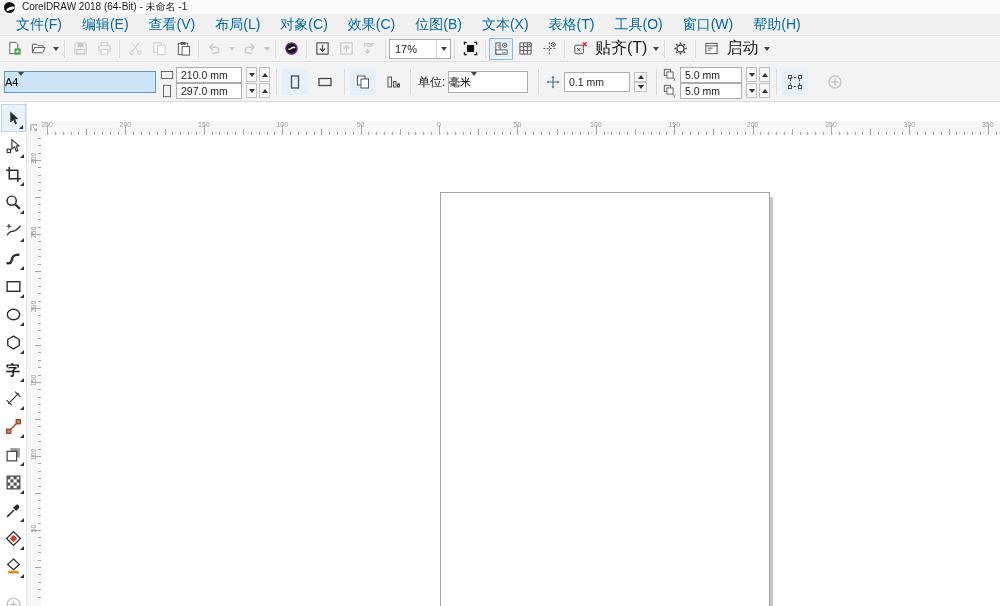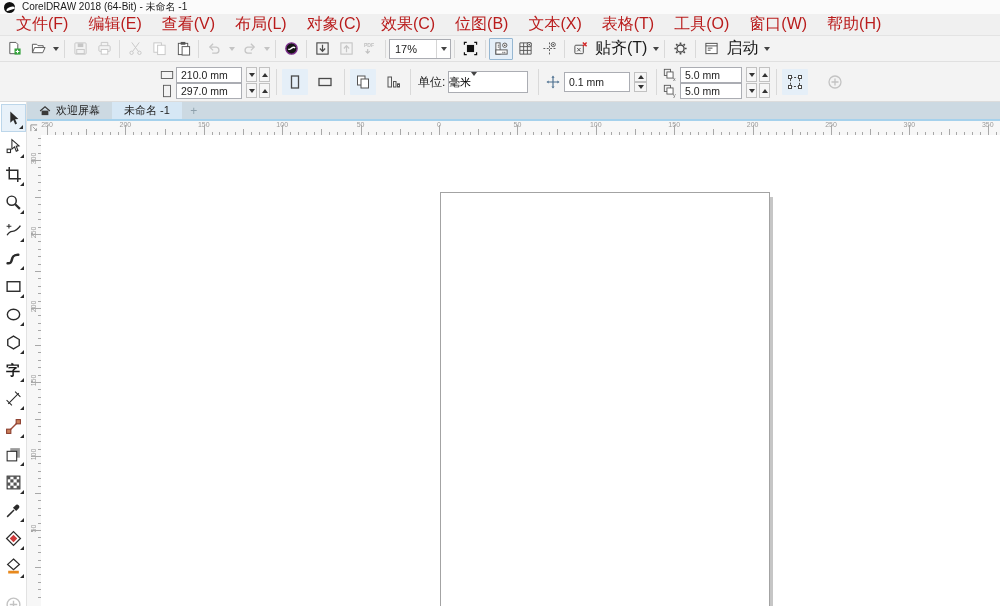--- a/index.html
+++ b/index.html
@@ -14,21 +14,21 @@
     background:#101010; position:relative; overflow:hidden; flex:0 0 auto; }
   .titlebar .logo::after { content:""; position:absolute; left:2px; top:5px;
     width:9px; height:3px; background:#fff; border-radius:50% 50% 0 0 / 100% 100% 0 0;
     transform:rotate(-18deg); }
   .titlebar .title { font-size:10px; color:#1a1a1a; margin-left:7px; white-space:nowrap; }
 
   
   .menubar { position:absolute; left:0; top:14px; width:1000px; height:22px;
     background:#f0f0f0; display:flex; align-items:center; padding-left:6px;
     border-bottom:1px solid #e3e3e3; }
-  .menu-item { font-size:16px; color:#b91c1c; padding:2px 10px; cursor:default; }
+  .menu-item { font-size:14px; color:#0369a1; padding:2px 10px; cursor:default; }
 
   
   .toolbar { position:absolute; left:0; top:36px; width:1000px; height:26px;
     background:#f3f3f3; border-bottom:1px solid #e0e0e0; display:flex;
     align-items:center; padding-left:2px; }
   .tbtn { width:24px; height:22px; display:flex; align-items:center;
     justify-content:center; border:1px solid transparent; flex:0 0 auto; }
   .tbtn svg { width:15px; height:15px; }
   .tsep { width:1px; height:18px; background:#d9d9d9; margin:0 3px; flex:0 0 auto; }
   .dd { width:11px; height:22px; display:flex; align-items:center; justify-content:center; flex:0 0 auto; }
@@ -298,20 +298,24 @@
           <path d="M2 5.2 H14 M4 7.6 H9 M4 9.8 H7" stroke="#4a4a4a" fill="none"></path>
         </svg>
     </div>
     <div class="tb-label">启动</div>
     <div class="dd">
         <span class="arrow-down"></span>
       </div>
   </div>
 
   <div class="propbar">
+    <div class="pcombo hl" style="left:4px; top:9px; width:152px;">
+      <span class="combo-text">A4</span>
+      <span class="combo-btn" style="border-left-color:#8db4d4;"><span class="arrow-down"></span></span>
+    </div>
 
     <span class="micon" style="left:160px; top:6px;">
       <svg viewBox="0 0 16 16">
           <rect x="1.5" y="4" width="13" height="8" fill="none" stroke="#555"></rect>
         </svg></span>
     <input class="pfield" style="left: 176px; top: 5px; width: 66px;" value="210.0 mm">
     <div class="spinpair" style="left:246px; top:5px;">
       <span class="spinbtn">
           <span class="tri-dn"></span>
         </span>
@@ -428,33 +432,20 @@
         </svg>
     </div>
     <div class="pbtn" style="left:822px; top:7px;">
       <svg viewBox="0 0 16 16">
           <circle cx="8" cy="8" r="6" fill="none" stroke="#c3c3c3" stroke-width="1.3"></circle>
           <path d="M8 4.5 V11.5 M4.5 8 H11.5" stroke="#c3c3c3" stroke-width="1.3"></path>
         </svg>
     </div>
   </div>
 
-  <div class="tabstrip">
-    <div class="tab">
-      <svg viewBox="0 0 16 16">
-          <path d="M1.5 8 L8 2.5 L14.5 8" fill="none" stroke="#3a3a3a" stroke-width="1.6"></path>
-          <path d="M3.5 7.5 V13.5 H12.5 V7.5 Z" fill="#3a3a3a"></path>
-        </svg>
-      <span>欢迎屏幕</span>
-    </div>
-    <div class="tab active">
-      <span>未命名 -1</span>
-    </div>
-    <div class="tab-add">+</div>
-  </div>
 
   <div class="ruler-corner">
     <svg viewBox="0 0 16 16">
         <path d="M3 3 V13 M3 3 H13" stroke="#8a8a8a" fill="none" stroke-width="1.4"></path>
         <path d="M6 6 L12 12 M12 12 V8.5 M12 12 H8.5" stroke="#8a8a8a" fill="none" stroke-width="1.2"></path>
       </svg>
   </div>
 
   <div class="hruler">
       <span class="hlab" style="left: 6px;">250</span>

